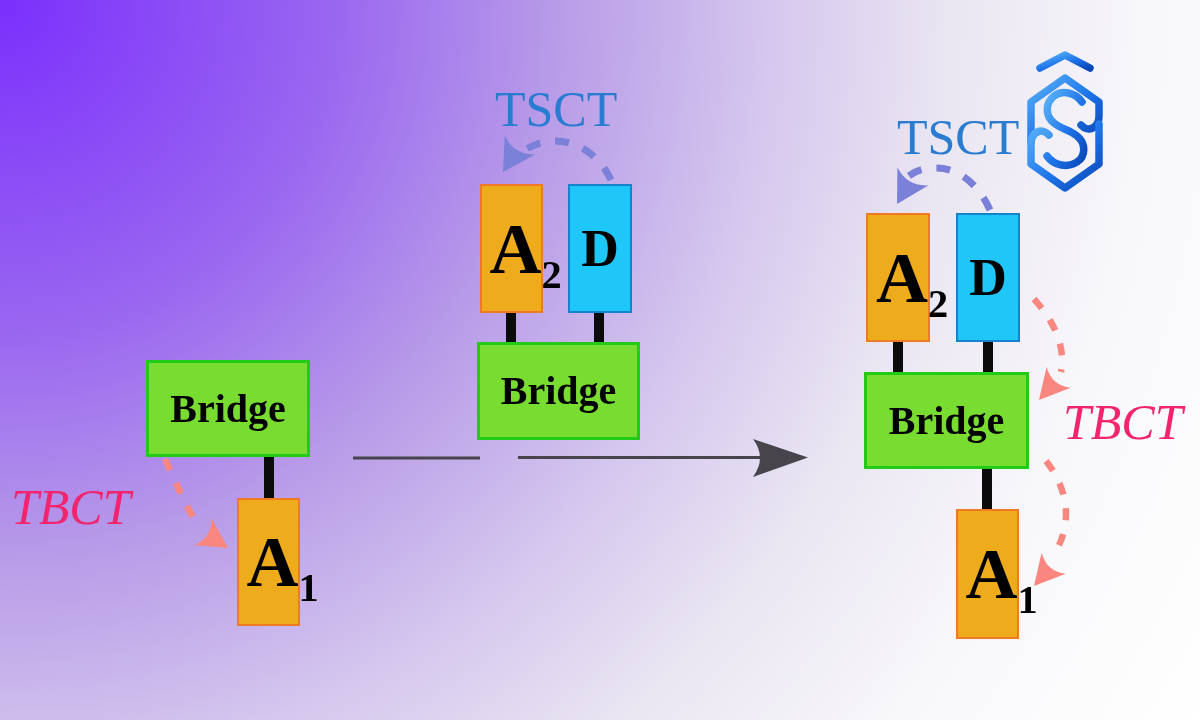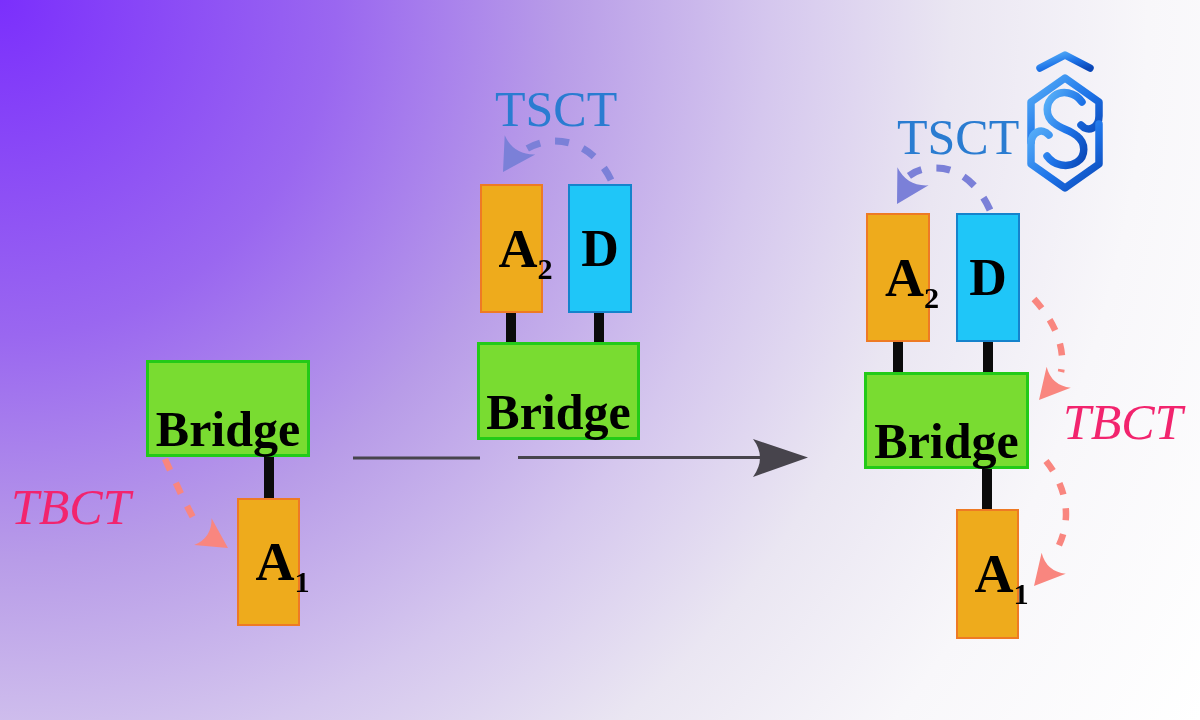--- a/index.html
+++ b/index.html
@@ -16,27 +16,26 @@
   .box{
     position:absolute;
     box-sizing:border-box;
     display:flex;align-items:center;justify-content:center;
     font-weight:bold;color:#000;
     line-height:1;
   }
   .bridge{
     background:#79dc31;
     border:3px solid #23ca18;
-    font-size:50px;
-    align-items:flex-end;
+    font-size:40px;
   }
   .acceptor{
     background:#eeab1c;
     border:2px solid #ee7a24;
-    font-size:54px;
+    font-size:72px;
     padding-left:28px;
   }
   .donor{
     background:#1fc6f8;
     border:2px solid #1583cc;
     font-size:52px;
   }
   .box sub{font-size:0.56em;line-height:0;transform:translateY(0.18em);}
   .transfer-label{
     position:absolute;

